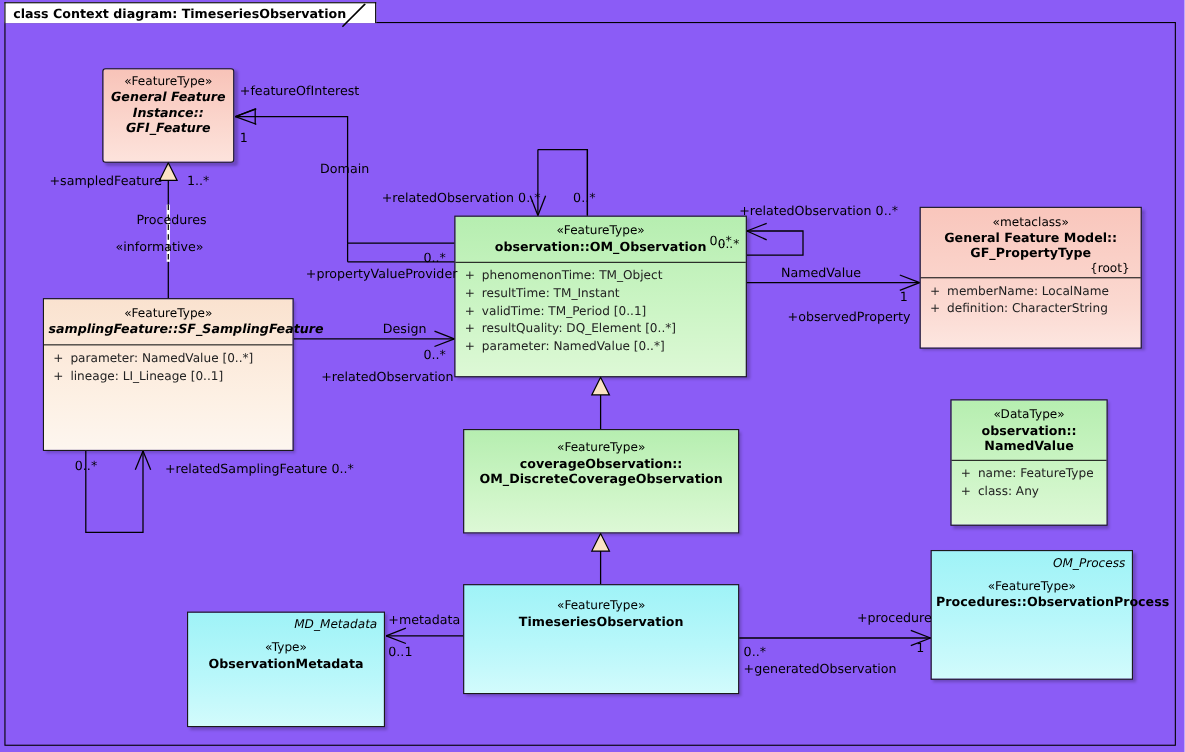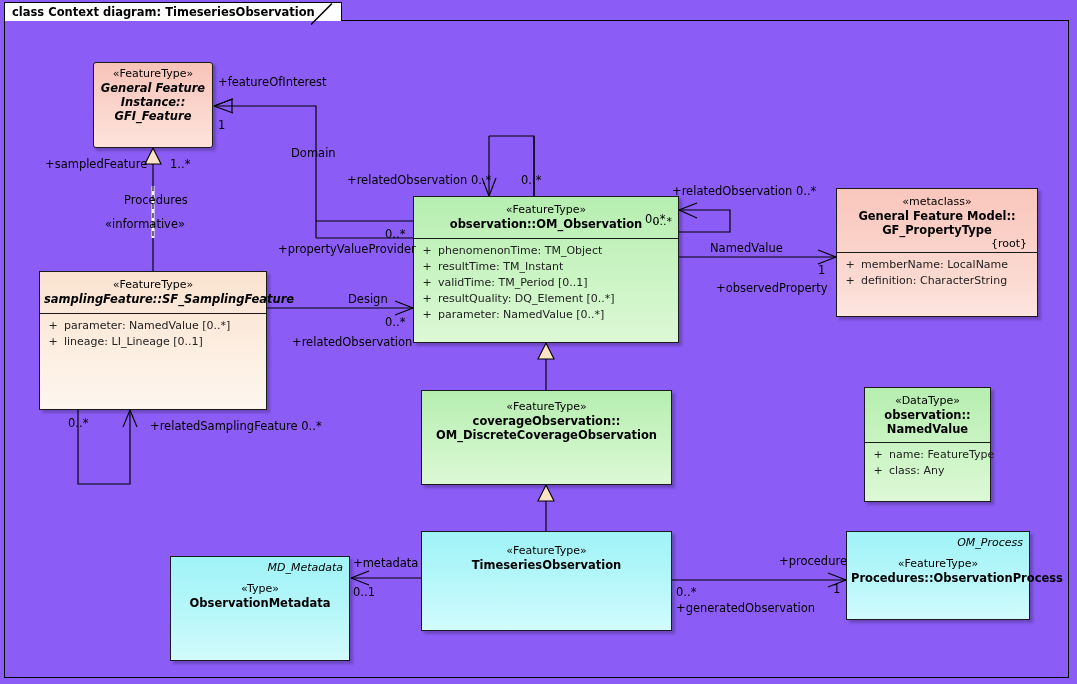--- a/index.html
+++ b/index.html
@@ -186,21 +186,21 @@
   </div>
 
   <div class="box green" style="left:421px;top:390px;width:251px;height:95px;">
     <div class="hdr" style="padding-top:9px;">
       <div class="stereo">«FeatureType»</div>
       <div class="cname">coverageObservation::</div>
       <div class="cname">OM_DiscreteCoverageObservation</div>
     </div>
   </div>
 
-  <div class="box green" style="left:864px;top:387px;width:127px;height:115px;">
+  <div class="box green" style="left:864px;top:363px;width:143px;height:115px;">
     <div class="hdr" style="padding-top:6px;padding-bottom:6px;">
       <div class="stereo">«DataType»</div>
       <div class="cname">observation::</div>
       <div class="cname">NamedValue</div>
     </div>
     <div class="attrs">
       <div class="attr">
         <span class="vis">+</span>
         <span>name: FeatureType</span>
         </div>
@@ -219,21 +219,21 @@
     </div>
   </div>
 
   <div class="box cyan" style="left:421px;top:531px;width:251px;height:100px;">
     <div class="hdr" style="padding-top:12px;">
       <div class="stereo">«FeatureType»</div>
       <div class="cname">TimeseriesObservation</div>
     </div>
   </div>
 
-  <div class="box cyan" style="left:846px;top:531px;width:184px;height:89px;">
+  <div class="box cyan" style="left:846px;top:500px;width:184px;height:118px;">
     <div class="topright">OM_Process</div>
     <div class="hdr" style="padding-top:25px;">
       <div class="stereo">«FeatureType»</div>
       <div class="cname">Procedures::ObservationProcess</div>
     </div>
   </div>
 
   <div class="lbl" style="left:218px;top:76px;">+featureOfInterest</div>
   <div class="lbl" style="left:218px;top:119px;">1</div>
   <div class="lbl" style="left:291px;top:147px;">Domain</div>

